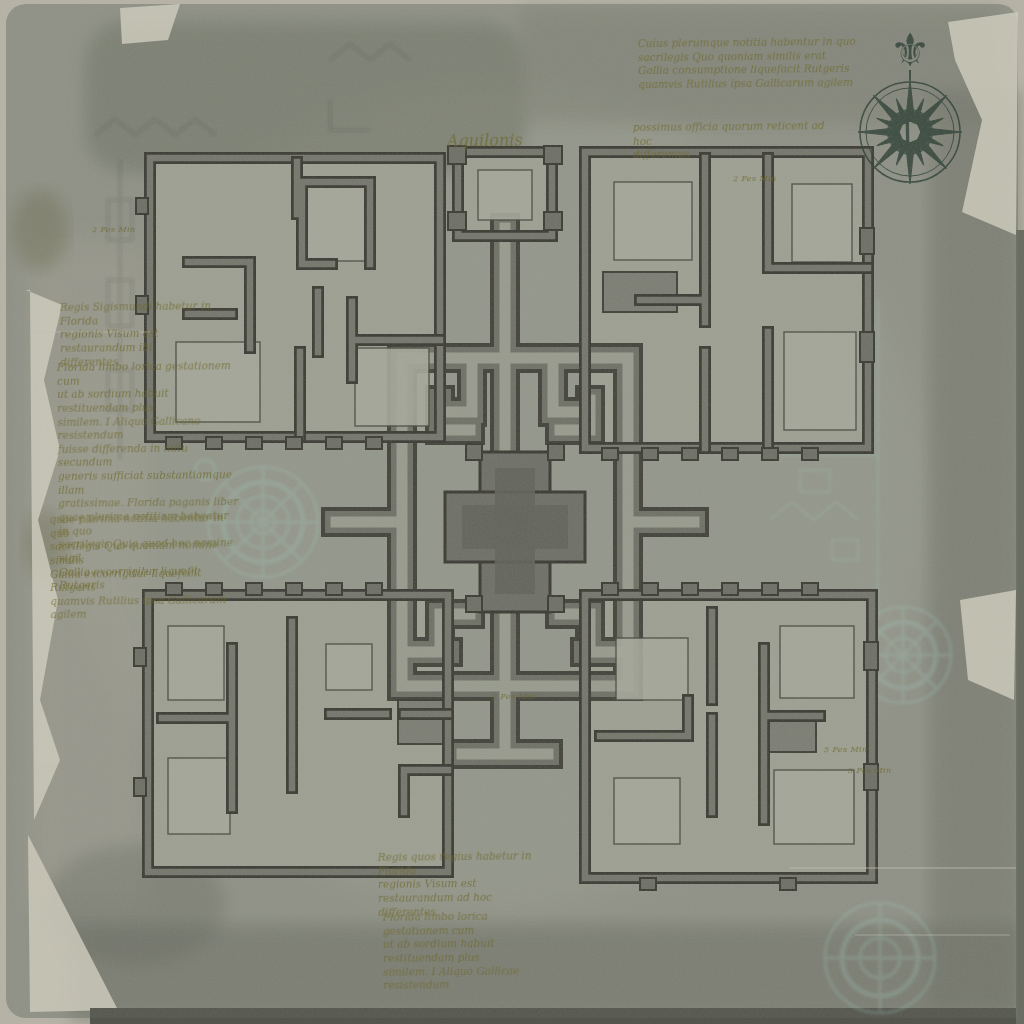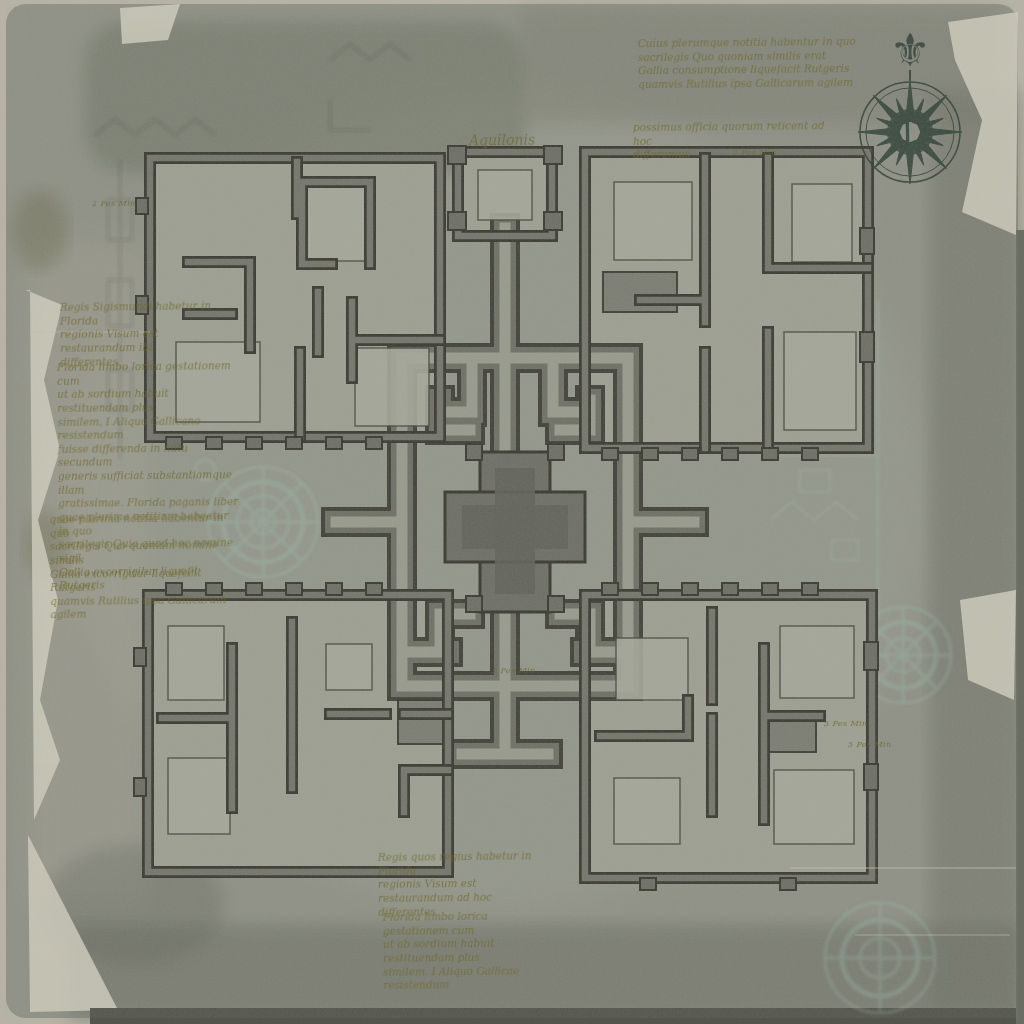--- a/index.html
+++ b/index.html
@@ -13,21 +13,21 @@
   .c2{fill:none;stroke:#6f7066;stroke-width:22;stroke-linecap:square;}
   .c3{fill:none;stroke:#989b8e;stroke-width:11;stroke-linecap:square;}
   .teeth rect{fill:#6e6f65;stroke:#3b3b34;stroke-width:2;}
   .room{fill:#a6a89b;stroke:#4a4a42;stroke-width:1.4;opacity:.9;}
   .droom{fill:#7b7c72;stroke:#3b3b34;stroke-width:2;opacity:.95;}
   .ghost{stroke:#9fc9bd;fill:none;opacity:.26;}
   .script{position:absolute;color:#6f6a2e;font-style:italic;
           font-family:"DejaVu Serif", serif;font-size:10.5px;line-height:1.3;
           filter:blur(0.55px);opacity:.72;white-space:pre-line;
           transform:rotate(-0.6deg);}
-  .tiny{font-size:8px;letter-spacing:.4px;opacity:.8;filter:blur(.4px);}
+  .tiny{font-size:8px;letter-spacing:.4px;opacity:.8;filter:blur(.4px);margin-top:26px;}
 </style>
 </head>
 <body>
 
 <div class="stage">
 
 <svg width="1024" height="1024" viewBox="0 0 1024 1024">
   <defs>
     <filter id="grain" x="0" y="0" width="100%" height="100%">
       <feTurbulence type="fractalNoise" baseFrequency="0.55" numOctaves="2" stitchTiles="stitch"></feTurbulence>
@@ -288,21 +288,21 @@
 <div class="script" style="left:50px;top:512px;width:195px;">quae plurima notitia habentur in quo
 sacrilegis Quo quoniam nomine similis
 Gallia excorrigitur liquefecit Rutgeris
 quamvis Rutilius ipsa Gallicarum agilem</div>
 <div class="script" style="left:378px;top:850px;width:175px;">Regis quos regius habetur in Florida
 regionis Visum est restaurandum ad hoc
 differentes</div>
 <div class="script" style="left:383px;top:910px;width:165px;">Florida limbo lorica gestationem cum
 ut ab sordium habuit restituendam plus
 similem. I Aliquo Gallicae resistendum</div>
-<div class="script" style="left:469px;top:131px;font-size:14px;">Aquilonis</div>
+<div class="script" style="left:447px;top:131px;font-size:16px;">Aquilonis</div>
 
 <div class="script tiny" style="left:92px;top:199px;">2 Pes Min</div>
 <div class="script tiny" style="left:733px;top:148px;">2 Pes Min</div>
 <div class="script tiny" style="left:492px;top:666px;">2 Pes Min</div>
 <div class="script tiny" style="left:824px;top:719px;">5 Pes Min</div>
 <div class="script tiny" style="left:848px;top:740px;">5 Pes Min</div>
 
 </div>
 
 </body></html>

